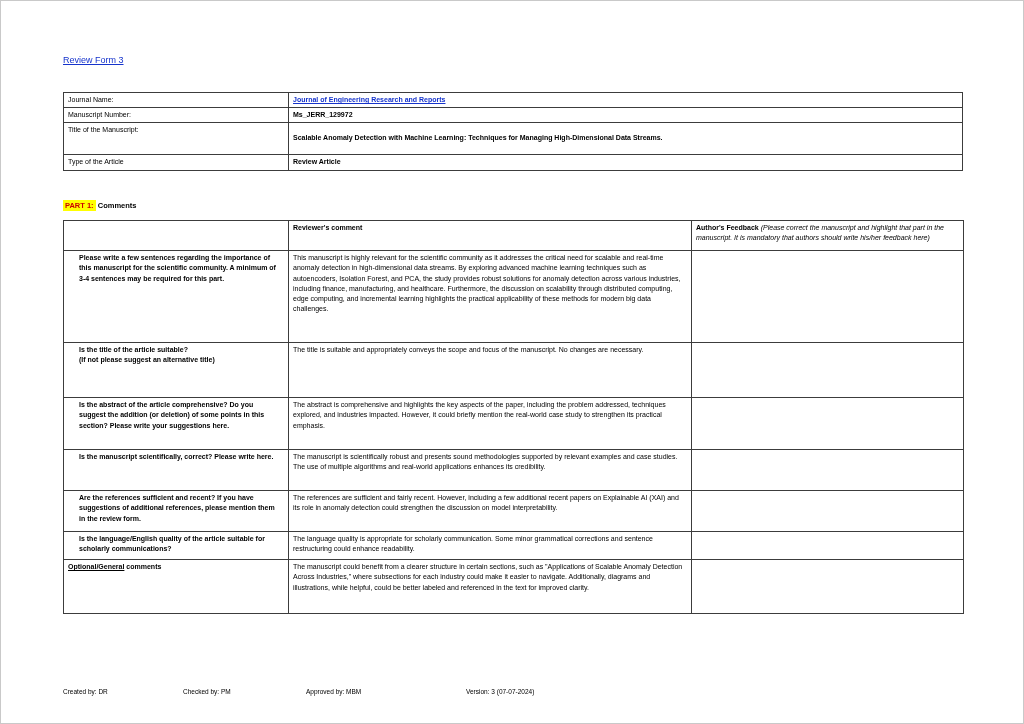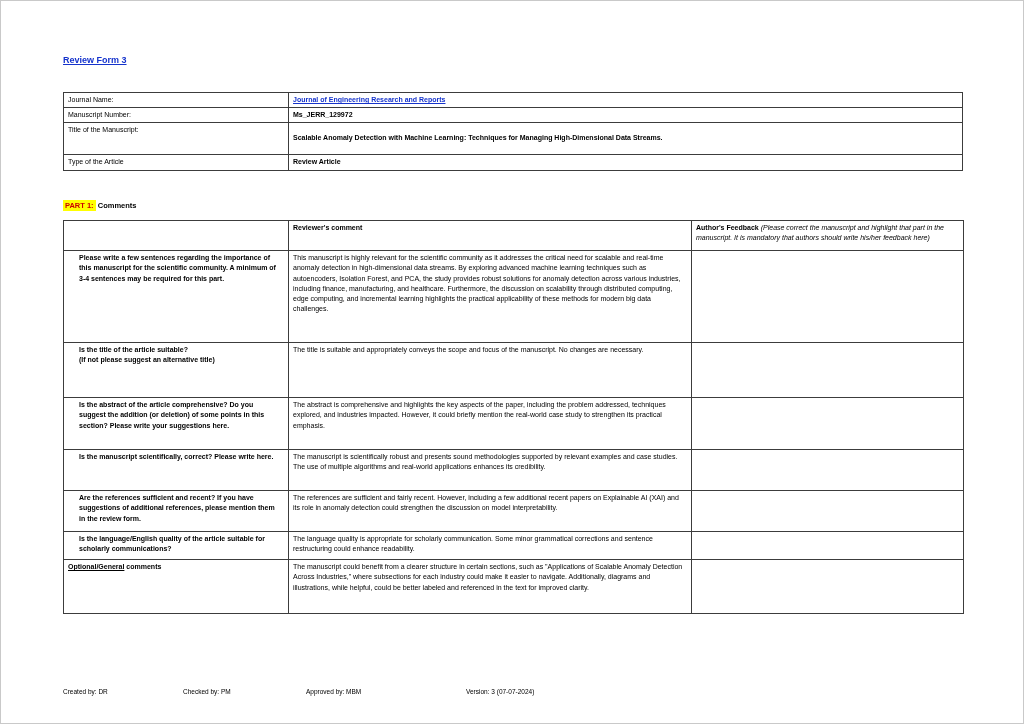--- a/index.html
+++ b/index.html
@@ -5,21 +5,21 @@
   * { margin:0; padding:0; box-sizing:border-box; }
   html,body { background:#fff; }
   body {
     width:1024px; height:724px; position:relative;
     font-family:"Liberation Sans", sans-serif; color:#000;
     border:1px solid #c9c9c9; overflow:hidden;
   }
   .content { position:absolute; left:62px; top:54px; width:900px; }
 
   .doc-title {
-    font-size:9px; font-weight:bold; color:var(--link_blue,#1533cc);
+    font-size:9px; font-weight:normal; color:var(--link_blue,#1533cc);
     text-decoration:underline; margin-bottom:27px;
   }
 
   table { border-collapse:collapse; width:900px; font-size:7px; line-height:1.45; table-layout:fixed; }
   td { border:1px solid #3c3c3c; vertical-align:top; padding:2px 4px; word-wrap:break-word; }
 
   .header-table td.label-col { width:225px; }
   .header-table .title-row { height:32px; }
   .header-table .title-value { padding-top:10px; }
   .header-table .type-row { height:16px; }

